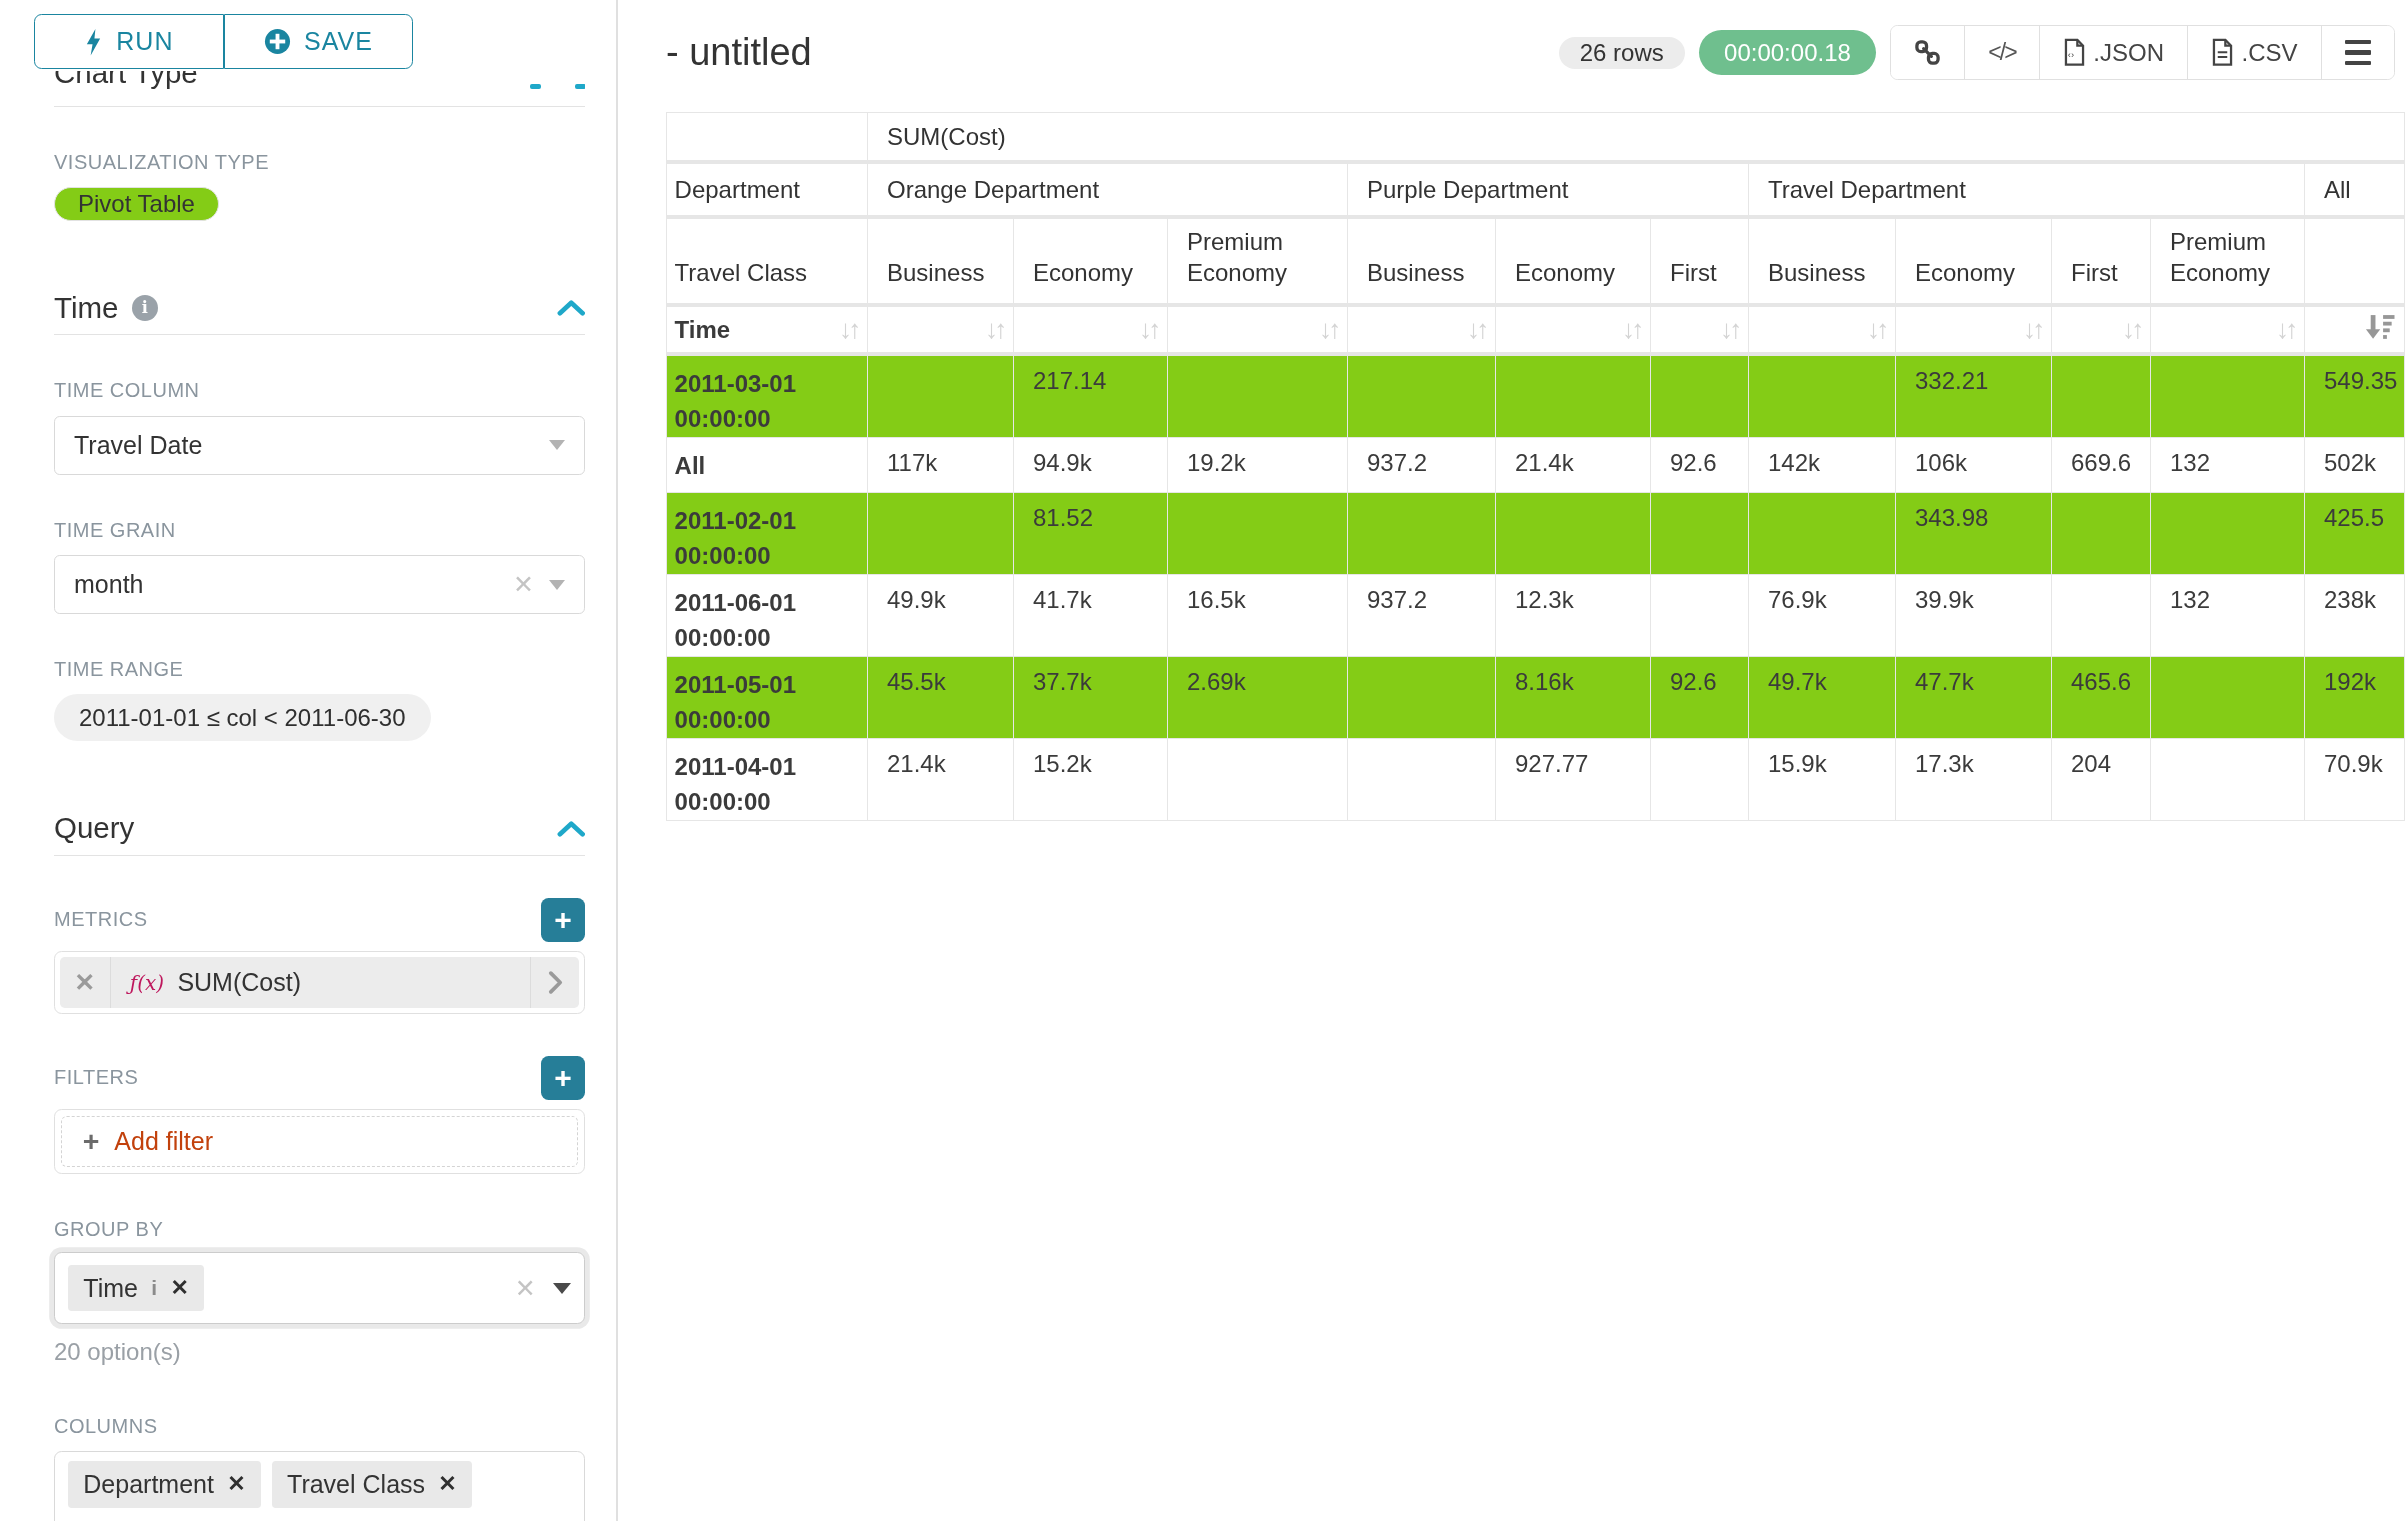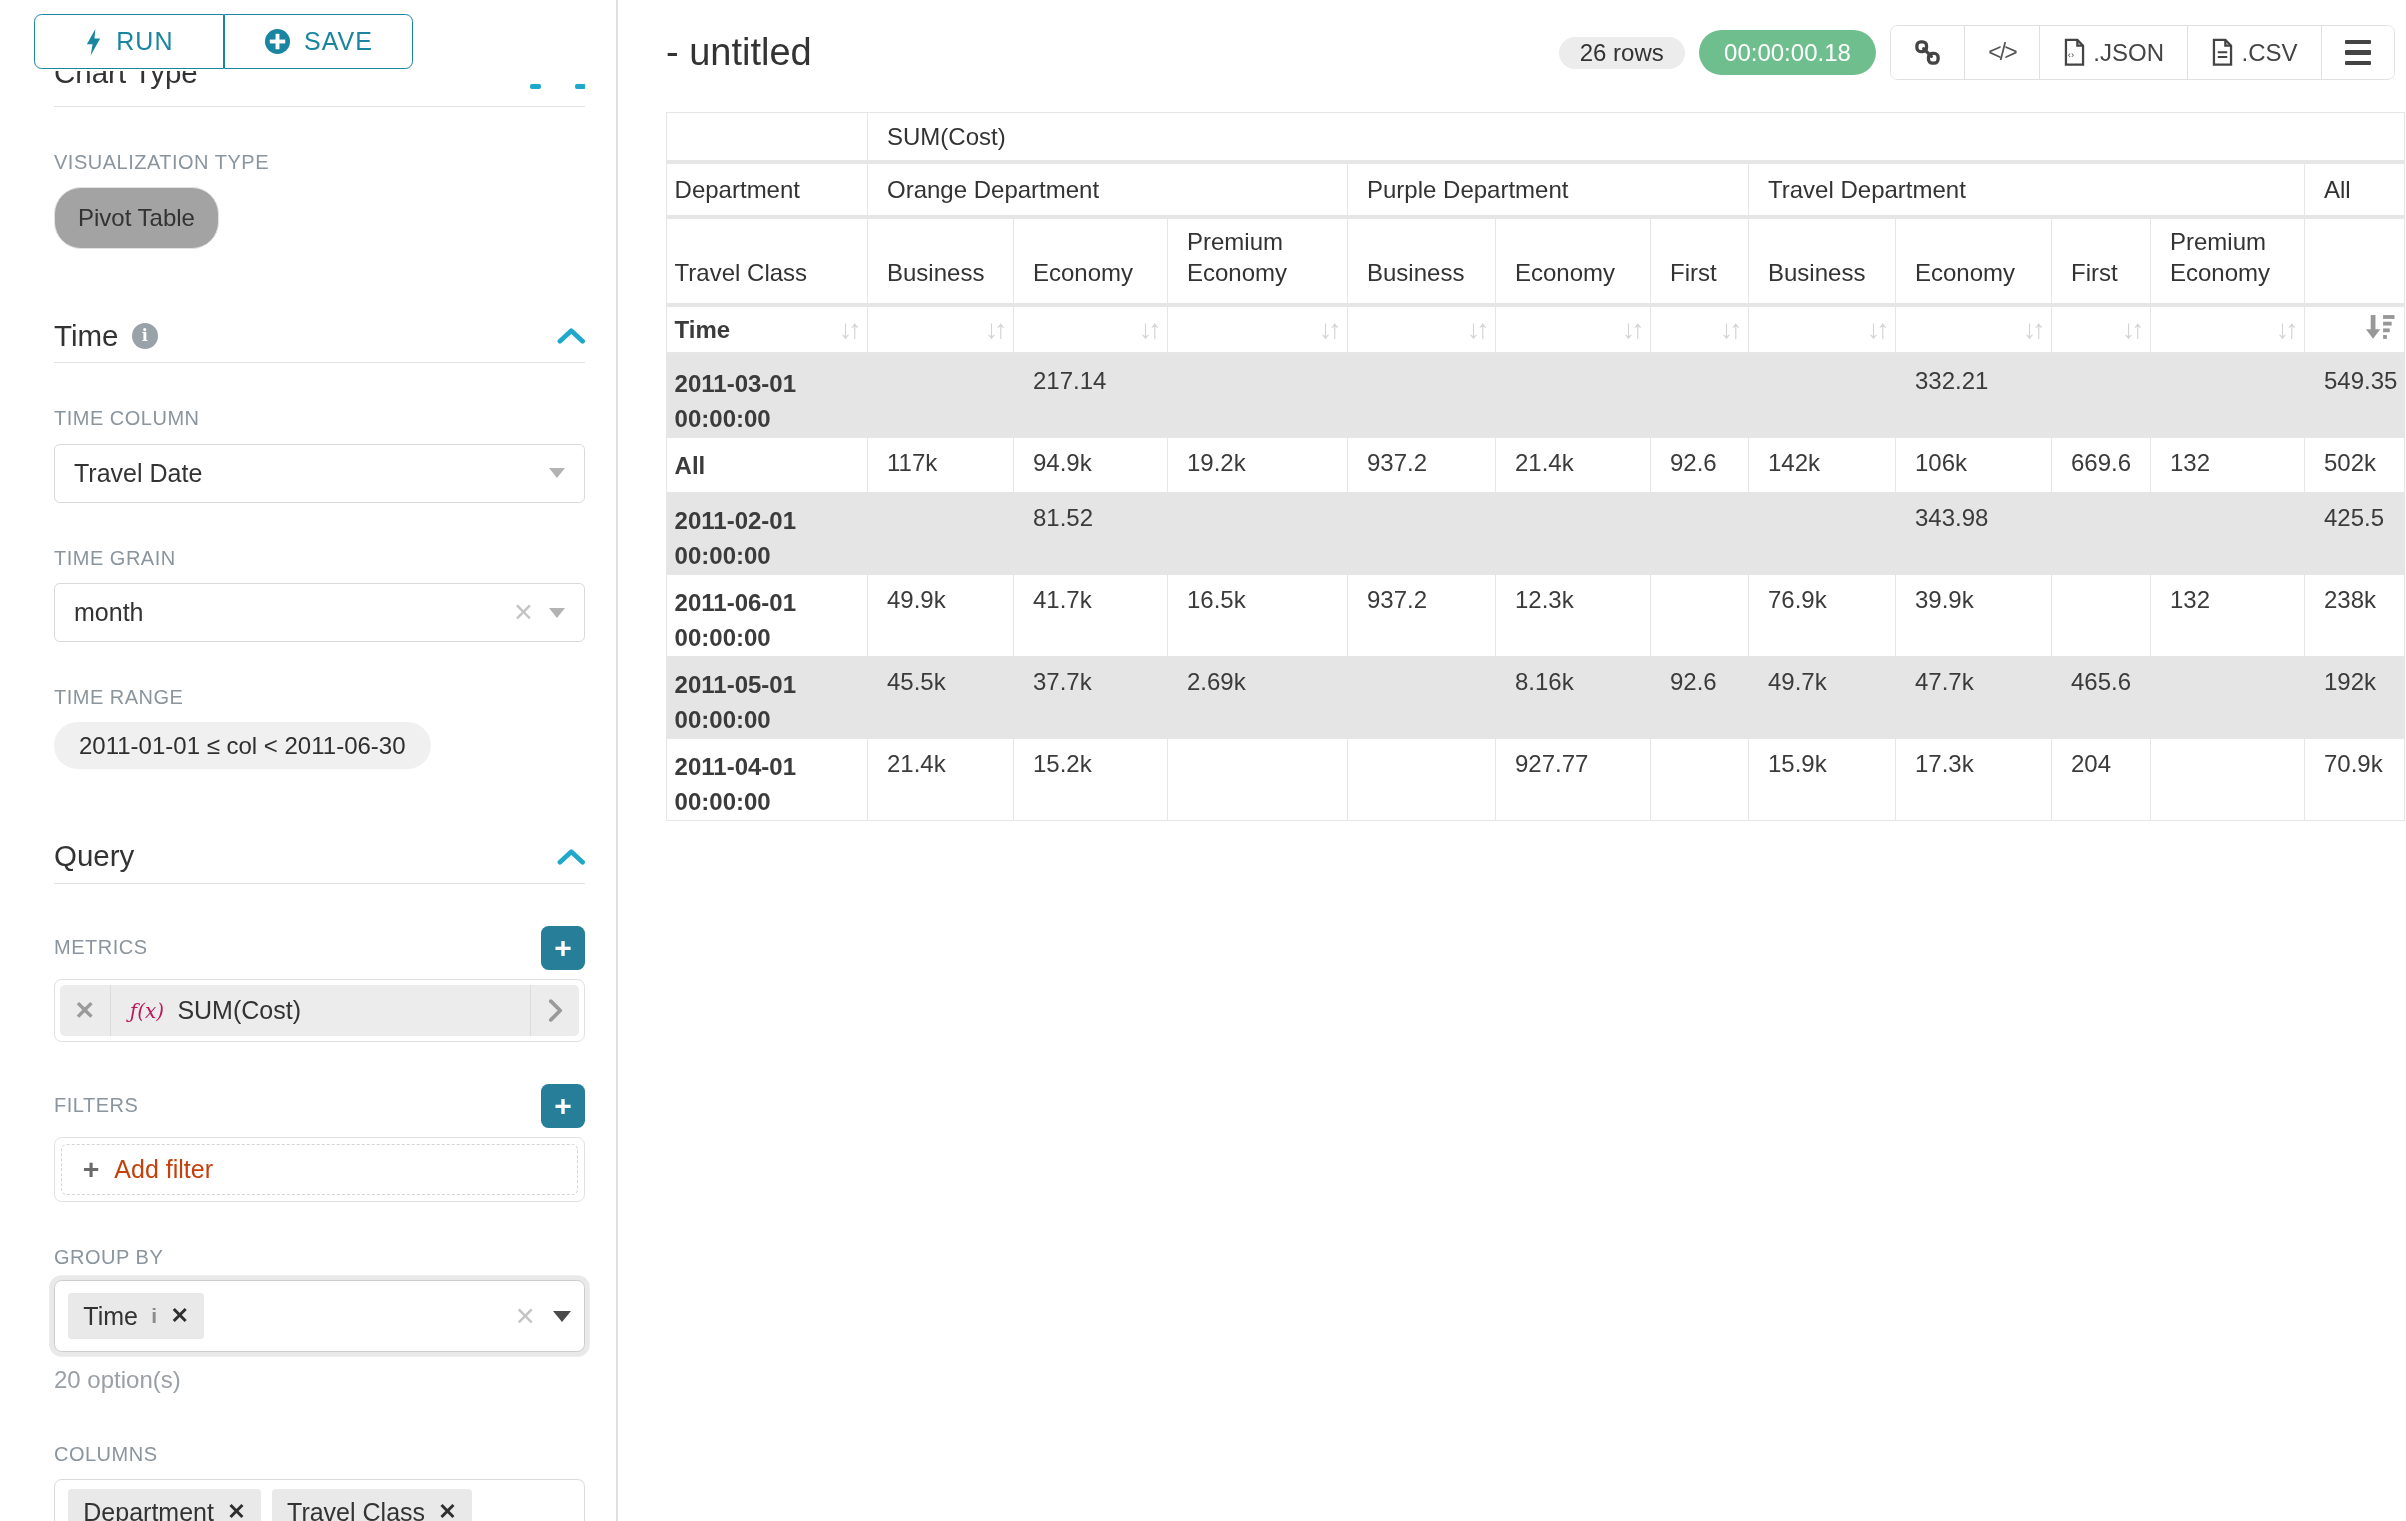--- a/index.html
+++ b/index.html
@@ -19,22 +19,22 @@
   .btn-save { border-radius:0 7.6px 7.6px 0; border-left-width:1px; }
 
   .clip-heading { position:relative; height:25px; overflow:hidden; margin-top:1.9px; }
   .clip-heading .clip-text { display:block; font-size:29.5px; color:#333; margin-top:-15px; }
   .clip-dot { position:absolute; top:13.3px; width:10.5px; height:4.8px; border-radius:1.9px; background:#1fa8c9; }
   .clip-dot.d1 { left:476px; } .clip-dot.d2 { left:521px; }
 
   .hr { border:none; border-top:1px solid #e3e3e3; margin-top:9.5px; }
 
   .ctl-label { margin-top:44px; font-size:20px; letter-spacing:0.5px; color:#8a959e; }
-  .pill { display:inline-flex; align-items:center; margin-top:13.3px; padding:16px 23px;
-    background:#a3a3a3; border:1px solid #e2e2e2; border-radius:27px; font-size:24px; color:#333; cursor:pointer; }
+  .pill { display:inline-flex; align-items:center; margin-top:13.3px; padding:2px 23px;
+    background:#84cc16; border:1px solid #e2e2e2; border-radius:27px; font-size:24px; color:#333; cursor:pointer; }
 
   .section { margin-top:70px; display:flex; align-items:center; justify-content:space-between; }
   .section-title { display:flex; align-items:center; gap:13.3px; font-size:29.5px; color:#333; }
   .info-circle { display:inline-flex; align-items:center; justify-content:center;
     width:26px; height:26px; border-radius:50%; background:#9aa2a9; color:#fff;
     font-size:16px; font-weight:bold; font-family:"DejaVu Serif", serif; }
   .chevron-up { width:28.5px; height:17px; cursor:pointer; }
 
   .select { margin-top:13.3px; height:59px; border:1.9px solid #d9d9d9; border-radius:5.7px;
     display:flex; align-items:center; padding:0 19px; font-size:25px; color:#333; background:#fff; cursor:pointer; }
@@ -109,21 +109,21 @@
   .pivot .sub-h { padding:0 15px 15px 19px; height:88px; vertical-align:bottom; line-height:1.3; }
   .pivot .sub-dim { padding:0 0 15px 7.6px; vertical-align:bottom; }
   .pivot .time-row th, .pivot .time-row td { height:49px; vertical-align:middle; }
   .pivot .time-label { display:flex; align-items:center; justify-content:space-between; padding:0 9.5px 0 7.6px; font-weight:700; color:#3b3b3b; }
   .pivot .sort-cell { text-align:right; padding-right:9.5px; }
   .sort-inactive { color:#d4d4d4; font-size:26px; letter-spacing:-3.8px; user-select:none; cursor:pointer; }
   .pivot tbody th { padding:11.4px 5.7px 0 7.6px; font-weight:700; color:#3b3b3b; vertical-align:top; line-height:1.45; }
   .pivot tbody td { padding:11.4px 5.7px 0 19px; vertical-align:top; color:#3b3b3b; }
   .pivot tr.r-tall th, .pivot tr.r-tall td { height:82px; }
   .pivot tr.r-short th, .pivot tr.r-short td { height:55px; }
-  .pivot tr.stripe th, .pivot tr.stripe td { background:#e5e5e5; }
+  .pivot tr.stripe th, .pivot tr.stripe td { background:#84cc16; }
 </style>
 </head>
 <body>
 
 <div class="app">
 
   <div class="left-panel">
 
     <div class="btn-group">
       <button class="btn btn-run">

